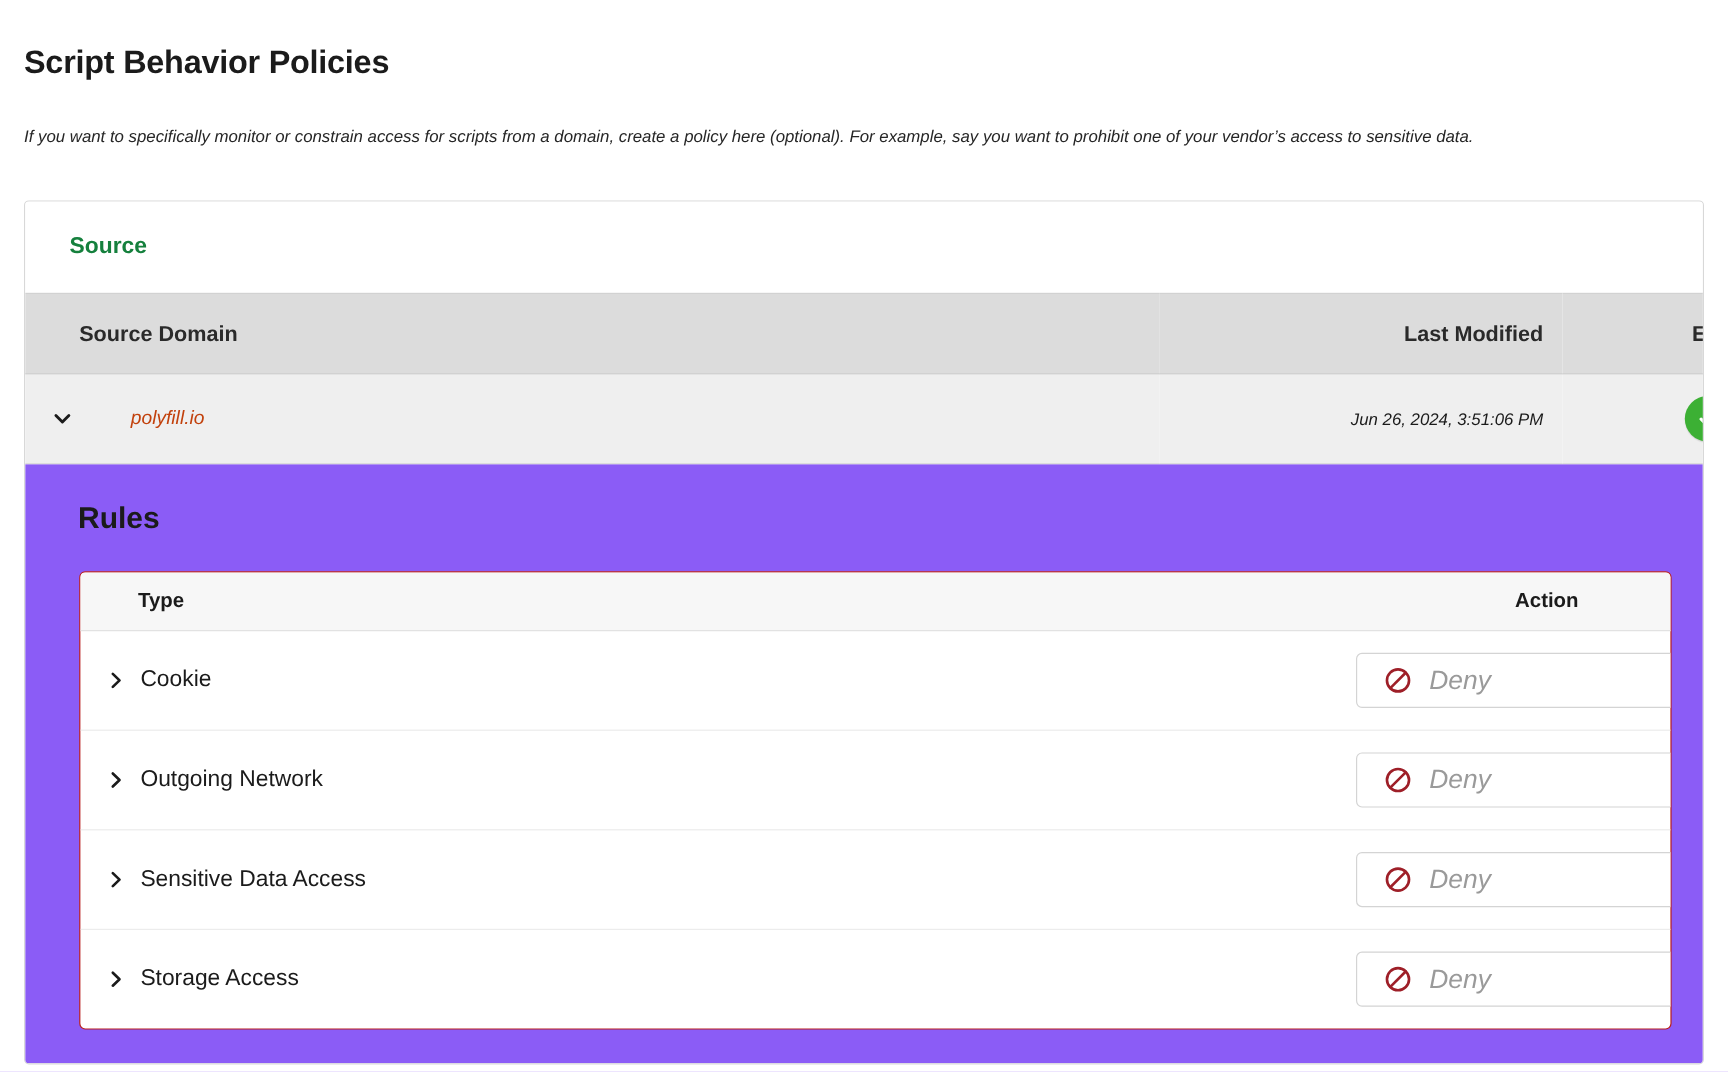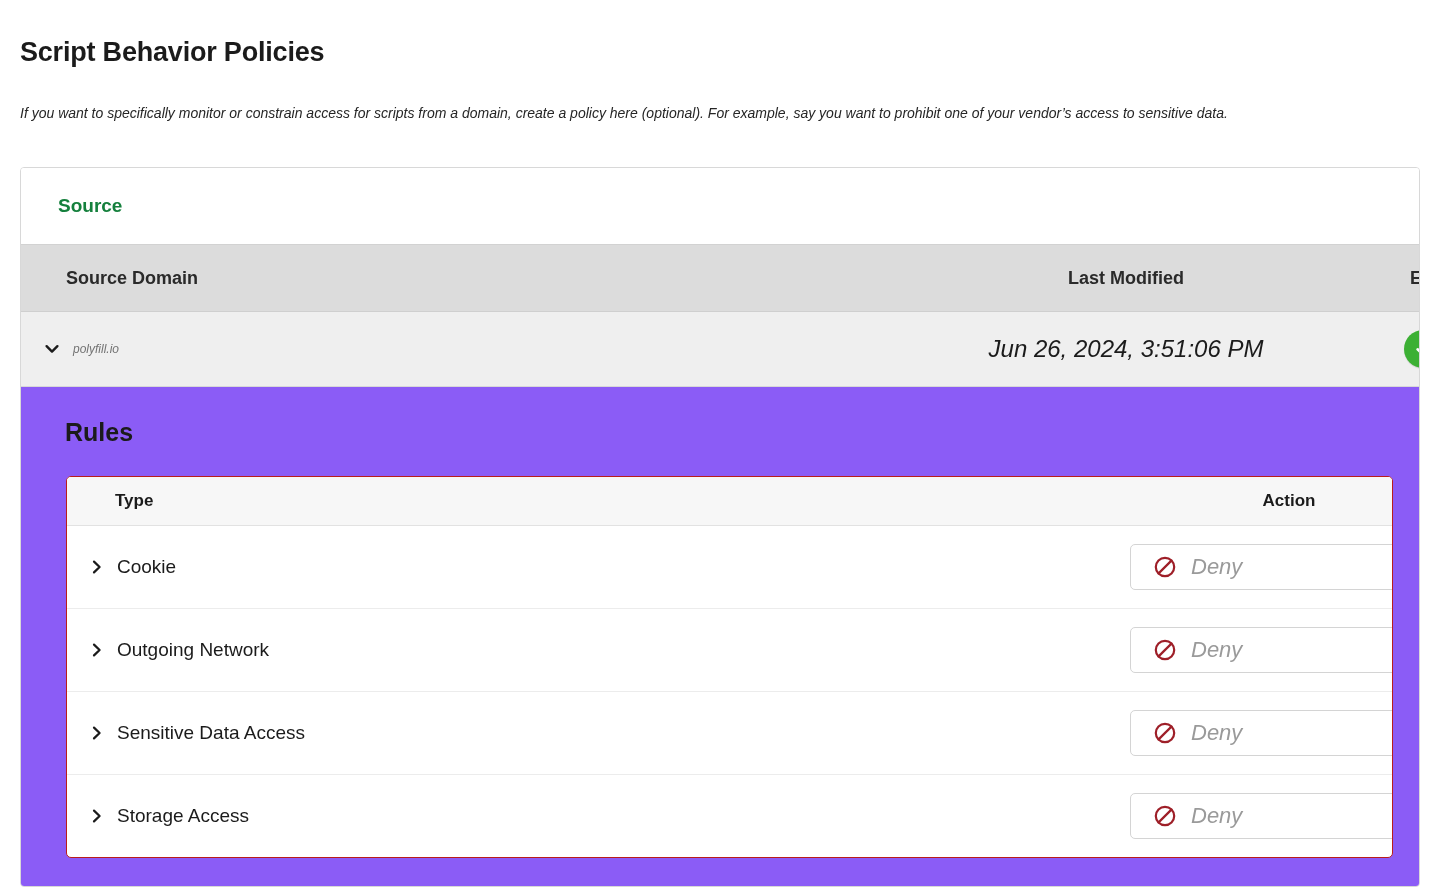--- a/index.html
+++ b/index.html
@@ -89,58 +89,59 @@
   .src-head-row th {
     height: 66px;
     font-size: 18px;
     font-weight: bold;
     color: #2a2a2a;
     border-top: 1px solid #d2d2d2;
     border-bottom: 1px solid #cfcfcf;
     margin-top: 48px;
   }
   .col-domain  { width: 900px;  text-align: left;  padding-left: 45px !important; }
-  .col-mod     { width: 320px;  padding-right: 16px !important; }
+  .col-mod     { width: 320px;  text-align: right; padding-right: 16px !important; }
   .col-enabled { width: 178px;  text-align: right; padding-right: 52px !important; }
 
   .src-data-row {
     background: #efefef;
   }
   .src-data-row td {
     height: 74px;
     border-bottom: 1px solid #d8d8d8;
   }
 
   .domain-cell {
     padding-left: 22px !important;
     text-align: left;
   }
   .domain-inner {
     display: flex;
     align-items: center;
     gap: 12px;
   }
   .domain-name {
-    font-size: 12px;
+    font-size: 16px;
     font-style: italic;
-    color: #737373;
+    color: #c2410c;
+    margin-left: 36px;
   }
 
   .chev {
     display: inline-block;
     width: 18px;
     height: 18px;
     flex: 0 0 18px;
   }
   .chev svg { display: block; }
 
   .mod-cell {
-    text-align: center;
+    text-align: right;
     padding-right: 16px !important;
-    font-size: 24px;
+    font-size: 14px;
     font-style: italic;
     color: #1b1b1b;
     white-space: nowrap;
   }
 
   .enabled-cell {
     text-align: right;
     padding-right: 44px !important;
   }
 

